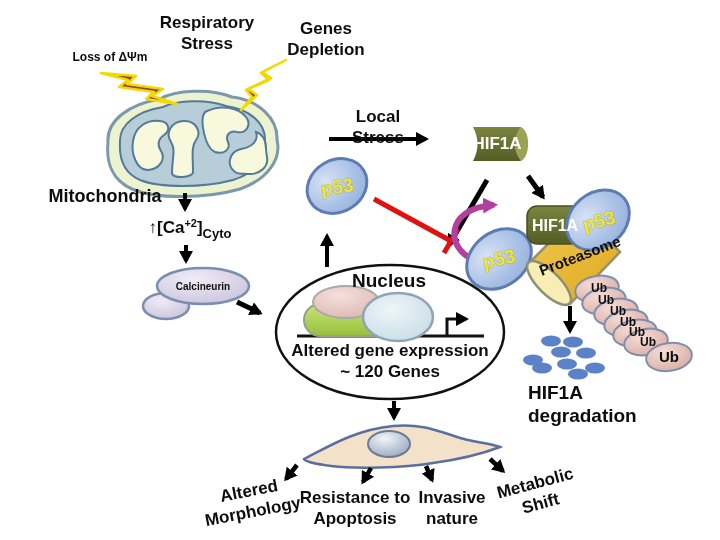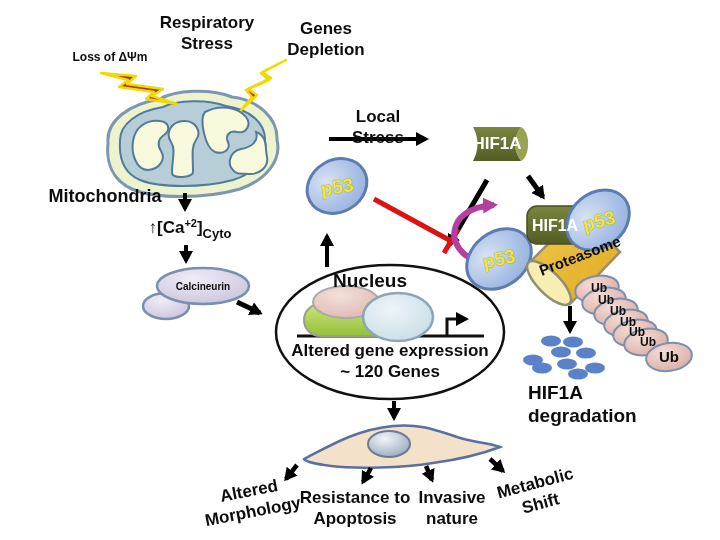--- a/index.html
+++ b/index.html
@@ -195,21 +195,21 @@
 <div class="lbl" style="left:628px;top:322px;font-size:12px;">Ub</div>
 <div class="lbl" style="left:637px;top:332px;font-size:12px;">Ub</div>
 <div class="lbl" style="left:648px;top:342px;font-size:12px;">Ub</div>
 <div class="lbl" style="left:669px;top:357px;font-size:15px;">Ub</div>
 
 <div class="lbl" style="left:528px;top:381px;font-size:19px;transform:none;text-align:left;">
   <div class="ln">HIF1A</div>
   <div class="ln">degradation</div>
 </div>
 
-<div class="lbl" style="left:370px;top:281px;font-size:19px;">Nucleus</div>
+<div class="lbl" style="left:389px;top:281px;font-size:19px;">Nucleus</div>
 
 <div class="lbl" style="left:390px;top:362px;font-size:17px;">
   <div class="ln">Altered gene expression</div>
   <div class="ln">~ 120 Genes</div>
 </div>
 
 <div class="lbl" style="left:251px;top:502px;font-size:17px;transform:translate(-50%,-50%) rotate(-11deg);">
   <div class="ln">Altered</div>
   <div class="ln">Morphology</div>
 </div>

